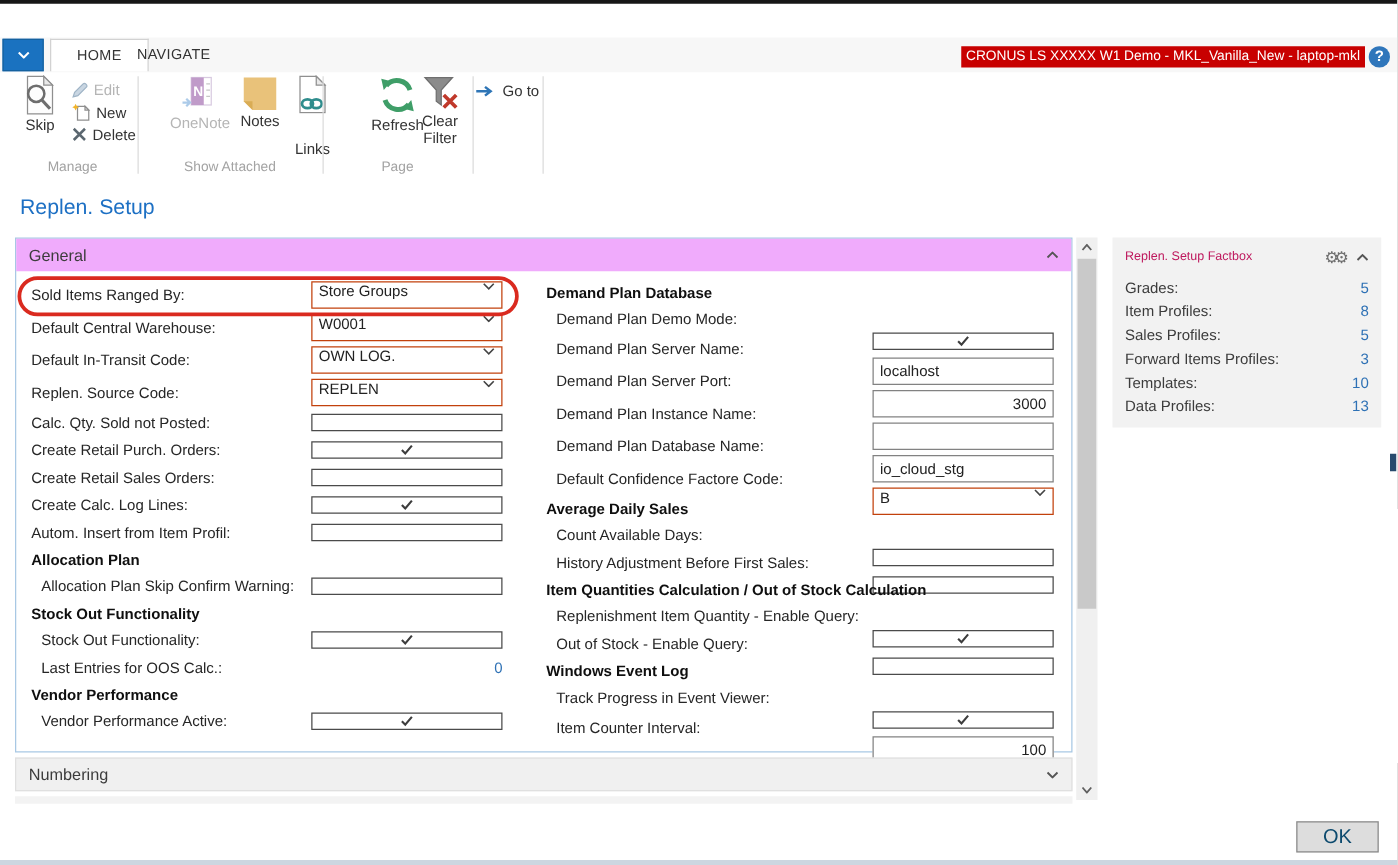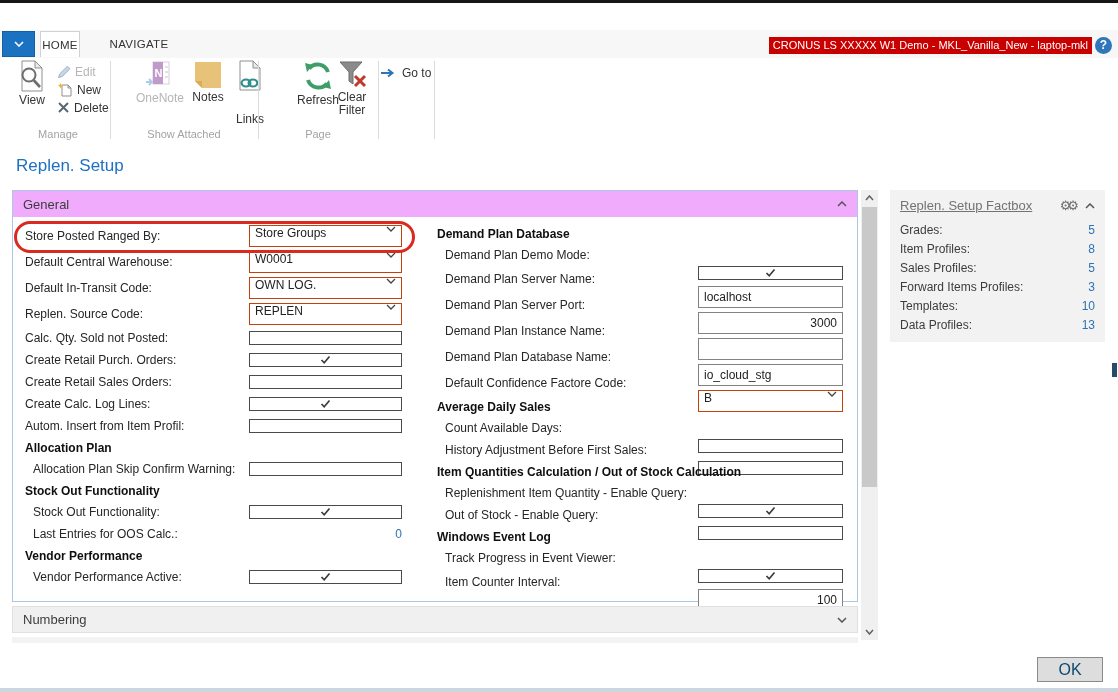--- a/index.html
+++ b/index.html
@@ -18,21 +18,21 @@
   .winbtn{position:absolute;top:2px;width:30px;height:24px;display:flex;align-items:center;justify-content:center;cursor:default;}
   .btn-min{right:84px;} .btn-max{right:44px;} .btn-close{right:8px;}
   .minbar{width:11px;height:2px;background:#6b6b6b;margin-top:8px;}
   .maxbox{width:10px;height:9px;border:1.5px solid #6b6b6b;}
 
   
   .tabrow{position:absolute;left:0;top:30px;right:0;height:28px;background:#f7f7f7;}
   .appmenu-btn{position:absolute;left:2px;top:1px;width:33px;height:26px;background:#1a72c0;border:1px solid #15619f;box-sizing:border-box;display:flex;align-items:center;justify-content:center;}
   .tab{position:absolute;top:1px;height:26px;line-height:26px;font-size:11.5px;color:#333;text-align:center;letter-spacing:.3px;}
   .tab.active{background:#fff;border:1px solid #d2d2d2;border-bottom:none;box-sizing:border-box;}
-  .tab-home{left:40px;width:40px;}
+  .tab-home{left:40px;width:79px;}
   .tab-navigate{left:100px;width:78px;}
   .ctx-badge{position:absolute;top:7px;right:26px;height:17px;line-height:17px;background:#c80000;color:#fff;font-size:11px;padding:0 4px;white-space:nowrap;}
   .help-btn{position:absolute;top:7px;right:6px;width:17px;height:17px;border-radius:50%;background:#2f76bb;color:#fff;font-size:12px;font-weight:bold;text-align:center;line-height:17px;}
 
   
   .ribbon{position:absolute;left:0;top:58px;right:0;height:86px;background:#fff;border-bottom:1px solid #d9d9d9;}
   .vsep{position:absolute;top:3px;height:78px;width:1px;background:#dcdcdc;}
   .grplabel{position:absolute;top:70px;font-size:11px;color:#a3a3a3;text-align:center;}
   .bigbtn{position:absolute;top:2px;display:flex;flex-direction:column;align-items:center;cursor:default;}
   .bigbtn .blabel{font-size:12px;color:#333;margin-top:2px;line-height:13px;text-align:center;}
@@ -79,21 +79,21 @@
 
   
   .scrollbar{position:absolute;left:861px;top:46px;width:17px;height:450px;background:#f0f0f0;}
   .sb-arrow{position:absolute;left:0;width:17px;height:16px;display:flex;align-items:center;justify-content:center;}
   .sb-up{top:0;} .sb-down{bottom:0;}
   .sb-thumb{position:absolute;left:1px;top:17px;width:15px;height:280px;background:#c9c9c9;}
 
   
   .factbox{position:absolute;left:890px;top:46px;width:215px;height:152px;background:#f2f2f2;}
   .fb-head{display:flex;align-items:center;padding:8px 10px 7px 10px;}
-  .fb-title{flex:1;font-size:13px;color:#737373;text-decoration:underline;}
+  .fb-title{flex:1;font-size:10px;color:#be185d;}
   .fb-gears{font-size:13px;color:#6f6f6f;letter-spacing:-4px;margin-right:10px;}
   .fbrow{display:flex;align-items:center;height:19px;padding:0 10px;font-size:12px;}
   .fbrow .fb-label{flex:1;color:#3c3c3c;}
   .fbrow .fb-value{color:#2e71b5;cursor:default;}
 
   .edge-thumb{position:absolute;left:1112px;top:219px;width:5px;height:14px;background:#274a6d;}
 
   
   .ok-btn{position:absolute;left:1037px;top:657px;width:66px;height:25px;background:#ddd;border:1px solid #8a8a8a;box-sizing:border-box;font-size:16px;color:#0c4a6e;display:flex;align-items:center;justify-content:center;cursor:default;}
 </style>
@@ -118,21 +118,21 @@
 
   <div class="ribbon">
 
     <div class="bigbtn" style="left:10px;width:44px;">
       <svg width="30" height="32" viewBox="0 0 30 32">
         <path d="M5 1 h13 l7 7 v23 H5 z" fill="#fdfdfd" stroke="#8f8f8f"></path>
         <path d="M18 1 l7 7 h-7 z" fill="#e9e9e9" stroke="#8f8f8f"></path>
         <circle cx="12" cy="15" r="6.5" fill="none" stroke="#6d6d6d" stroke-width="2"></circle>
         <line x1="16.5" y1="20" x2="23" y2="27" stroke="#6d6d6d" stroke-width="2.6"></line>
       </svg>
-      <span class="blabel">View</span>
+      <span class="blabel">Skip</span>
     </div>
     <div class="smallbtn disabled" style="top:5px;">
       <svg width="14" height="14">
           <path d="M1.5 12.5 l1.2-3.6 L9.5 2.1 a1.4 1.4 0 0 1 2 0 l.6 .6 a1.4 1.4 0 0 1 0 2 L5.3 11.5 z" fill="#c9d6e2" stroke="#9fb4c6"></path>
         </svg>
       <span>Edit</span>
     </div>
     <div class="smallbtn" style="top:23px;">
       <svg width="16" height="15">
         <path d="M5 3 h6 l3 3 v8 H5 z" fill="#fff" stroke="#8f8f8f"></path>
@@ -215,21 +215,21 @@
 
     <div class="panel">
       <div class="sec-head">
         <span class="sec-title">General</span>
         <svg width="10" height="6">
             <polyline points="1,5 5,1 9,5" fill="none" stroke="#555" stroke-width="1.5"></polyline>
           </svg>
       </div>
       <div class="fcol" id="left-col">
           <div class="frow dropdown">
-            <span class="flabel">Store Posted Ranged By:</span>
+            <span class="flabel">Sold Items Ranged By:</span>
             <div class="fctl combo">
               <span class="combo-text">Store Groups</span>
               <svg width="10" height="6">
                 <polyline points="1,1 5,5 9,1" fill="none" stroke="#444" stroke-width="1.3"></polyline>
               </svg>
             </div>
           </div>
           <div class="frow dropdown">
             <span class="flabel">Default Central Warehouse:</span>
             <div class="fctl combo">

